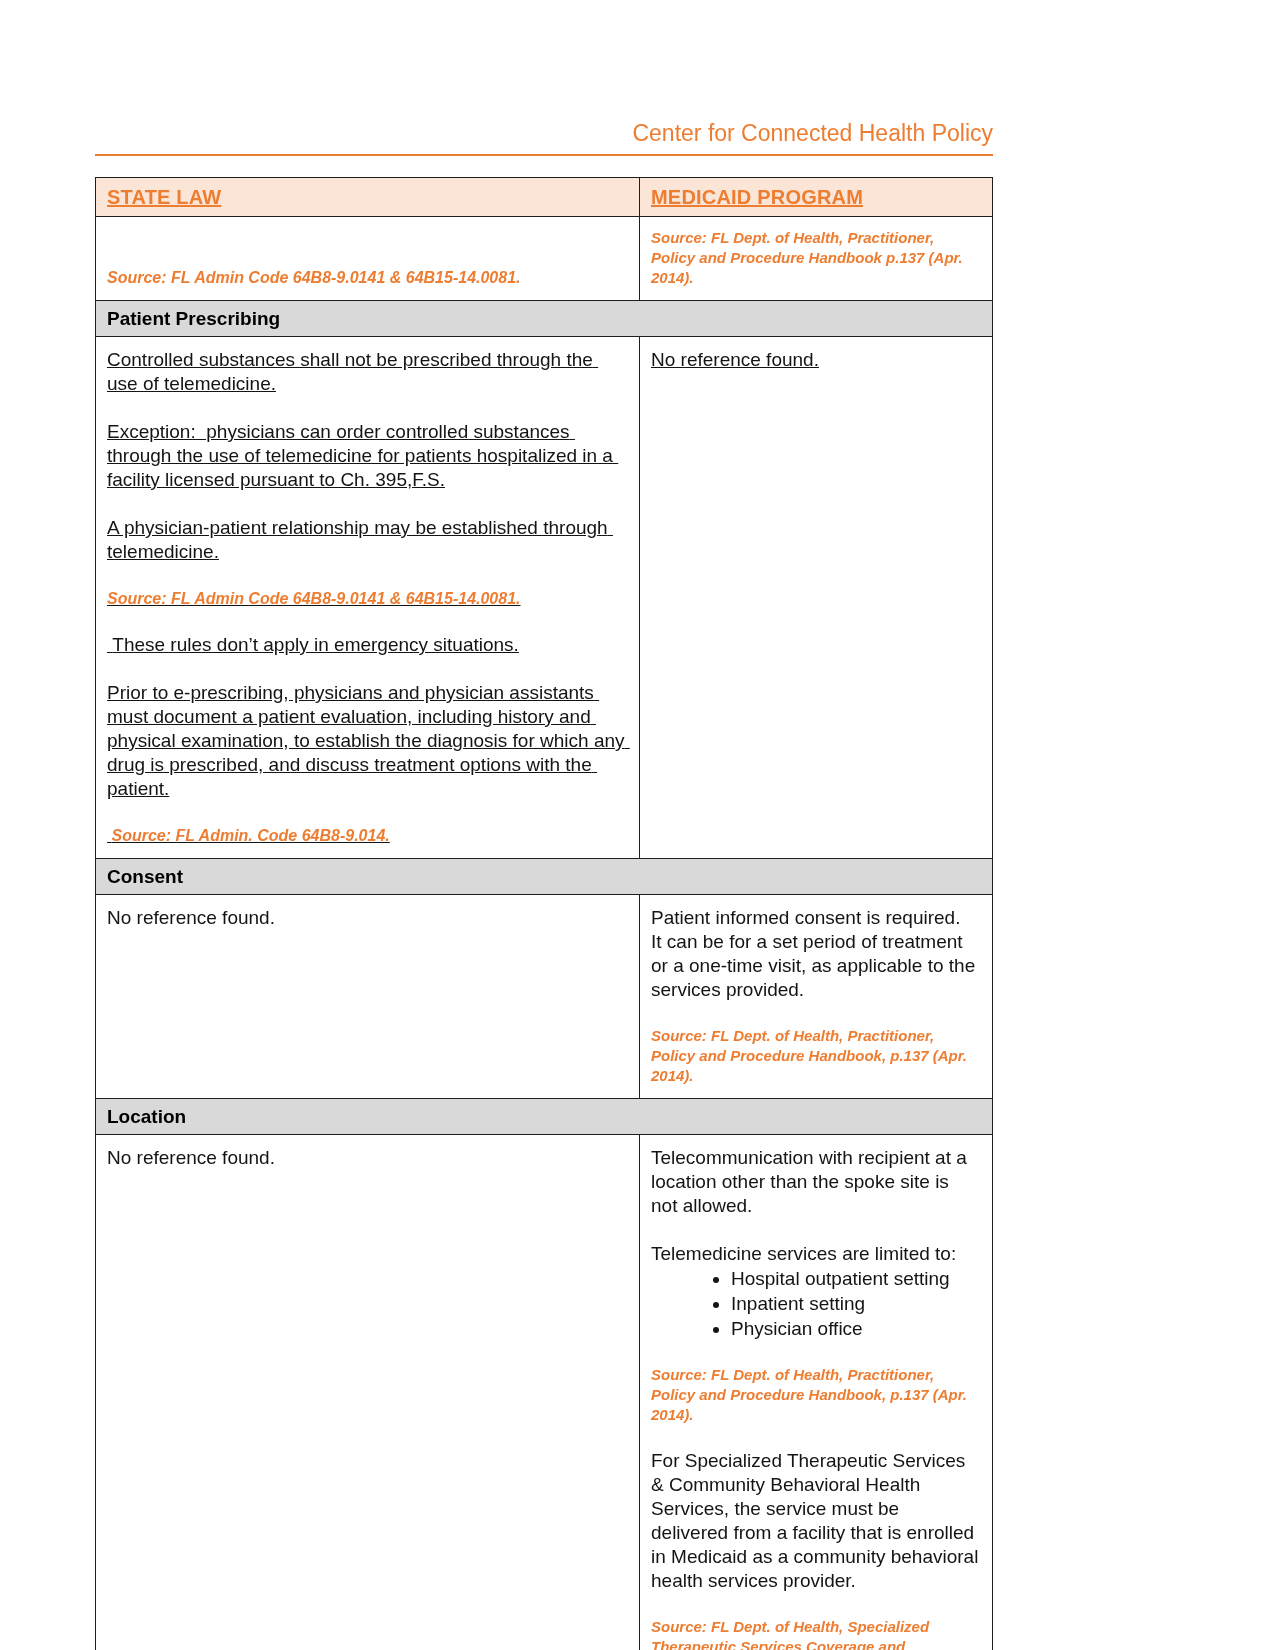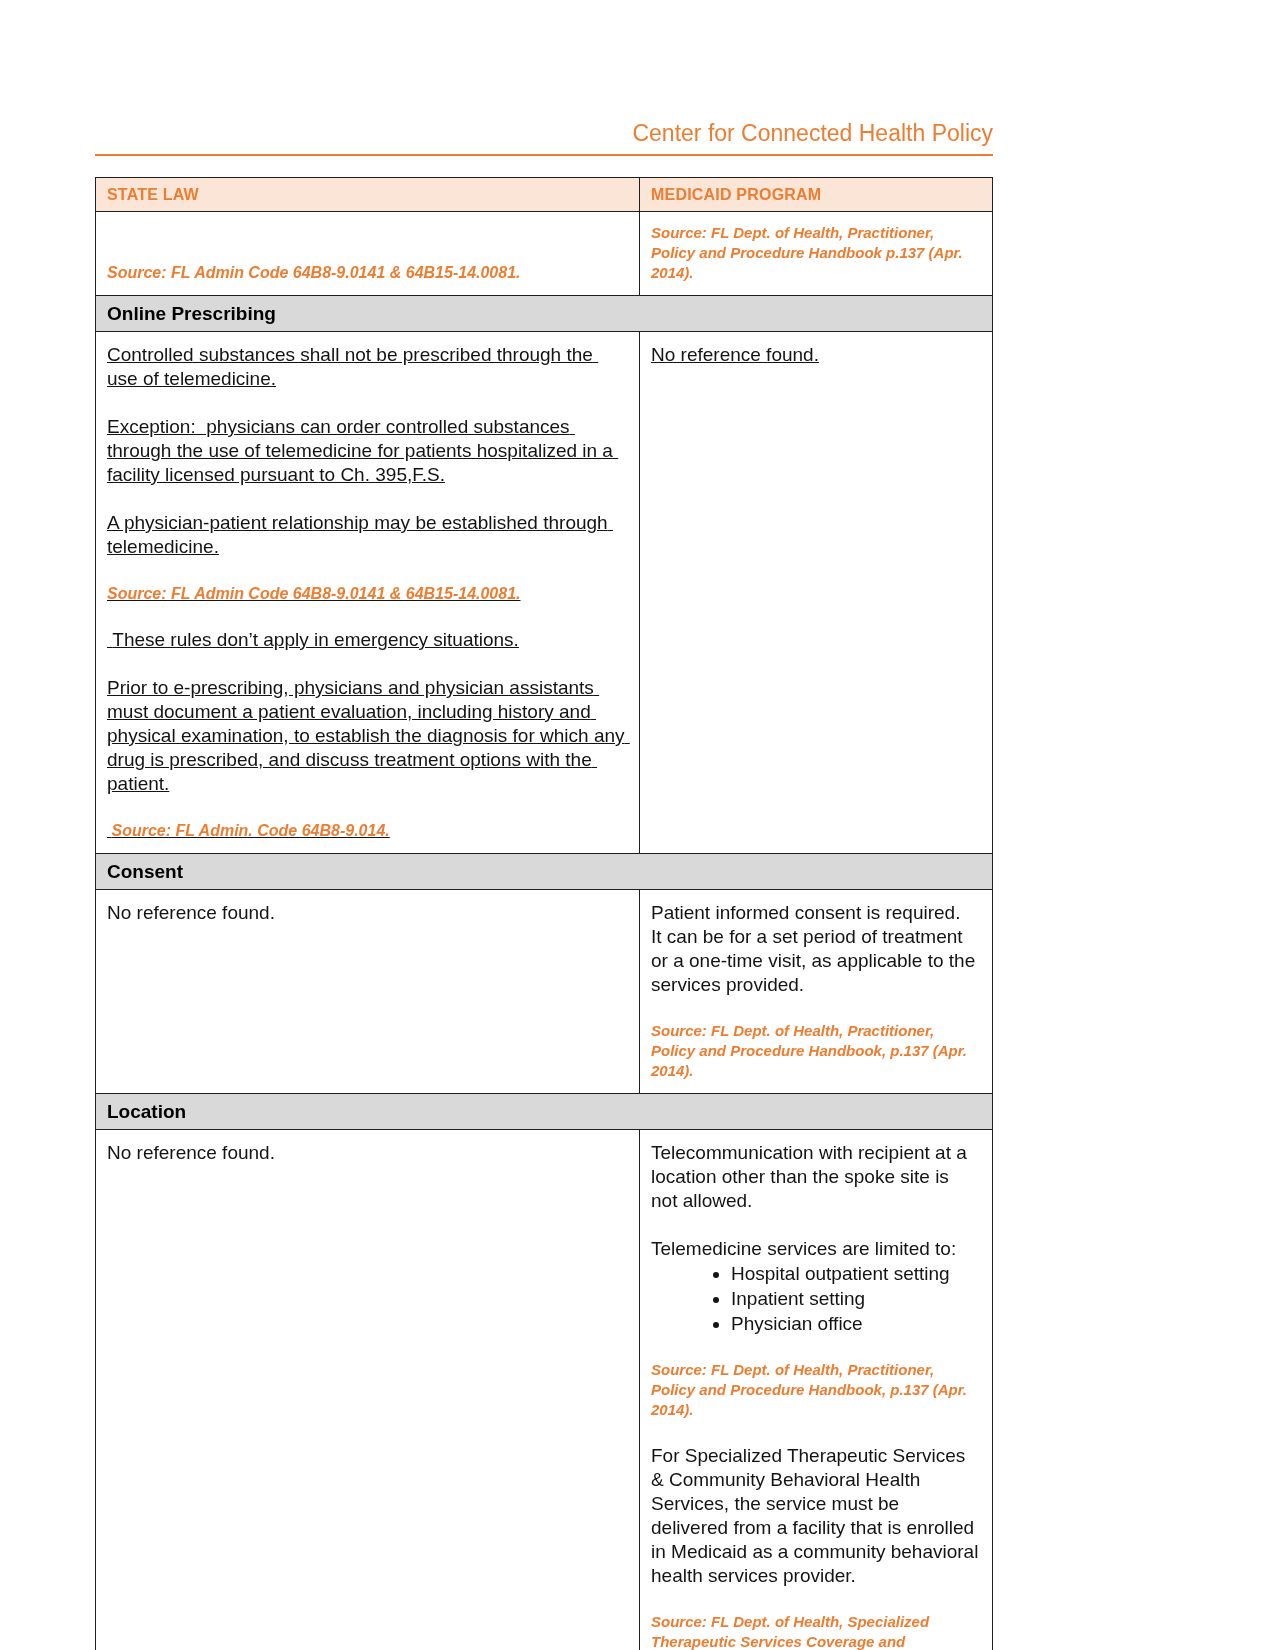--- a/index.html
+++ b/index.html
@@ -15,22 +15,22 @@
     text-align: right; color: var(--orange, #ED7D31);
     font-size: 23px; line-height: 27px; padding-bottom: 7px;
     border-bottom: 2px solid var(--orange, #ED7D31);
   }
   .ptable { margin-top: 21px; border: 1.5px solid var(--border, #1f1f1f); }
   .header-row {
     display: grid; grid-template-columns: 543px 1fr;
     background: var(--header_bg, #FBE5D6);
   }
   .th {
-    color: var(--orange, #ED7D31); font-weight: bold; font-size: 16px;
-    padding: 8px 10px 7px 11px; letter-spacing: .2px;
+    color: var(--orange, #ED7D31); font-weight: bold; font-size: 20px;
+    padding: 8px 10px 7px 11px; letter-spacing: .2px; text-decoration: underline;
   }
   .th + .th { border-left: 1.5px solid var(--border, #1f1f1f); }
   .body-row {
     display: grid; grid-template-columns: 543px 1fr;
     border-top: 1.5px solid var(--border, #1f1f1f);
   }
   .section-band {
     border-top: 1.5px solid var(--border, #1f1f1f);
     background: var(--section_bg, #D9D9D9);
     font-weight: bold; font-size: 19px; padding: 7px 10px 6px 11px; color: #000;
@@ -71,21 +71,21 @@
 
     <div class="body-row row-top">
       <div class="td cell-state">
           <div class="para source">Source: FL Admin Code 64B8-9.0141 &amp; 64B15-14.0081.</div>
         </div>
       <div class="td cell-medicaid">
           <div class="para source">Source: FL Dept. of Health, Practitioner, Policy and Procedure Handbook p.137 (Apr. 2014).</div>
         </div>
     </div>
 
-    <div id="sections" style="display:contents"><div class="section-band">Online Prescribing</div><div class="body-row section-row-0">
+    <div id="sections" style="display:contents"><div class="section-band">Patient Prescribing</div><div class="body-row section-row-0">
           <div class="td cell-state">
             <div class="para">Controlled substances shall not be prescribed through the use of telemedicine.</div>
             <div class="para">Exception:  physicians can order controlled substances through the use of telemedicine for patients hospitalized in a facility licensed pursuant to Ch. 395,F.S.</div>
             <div class="para">A physician-patient relationship may be established through telemedicine.</div>
             <div class="para source">Source: FL Admin Code 64B8-9.0141 &amp; 64B15-14.0081.</div>
             <div class="para"> These rules don’t apply in emergency situations.</div>
             <div class="para">Prior to e-prescribing, physicians and physician assistants must document a patient evaluation, including history and physical examination, to establish the diagnosis for which any drug is prescribed, and discuss treatment options with the patient.</div>
             <div class="para source"> Source: FL Admin. Code 64B8-9.014.</div>
           </div>
           <div class="td cell-medicaid">

